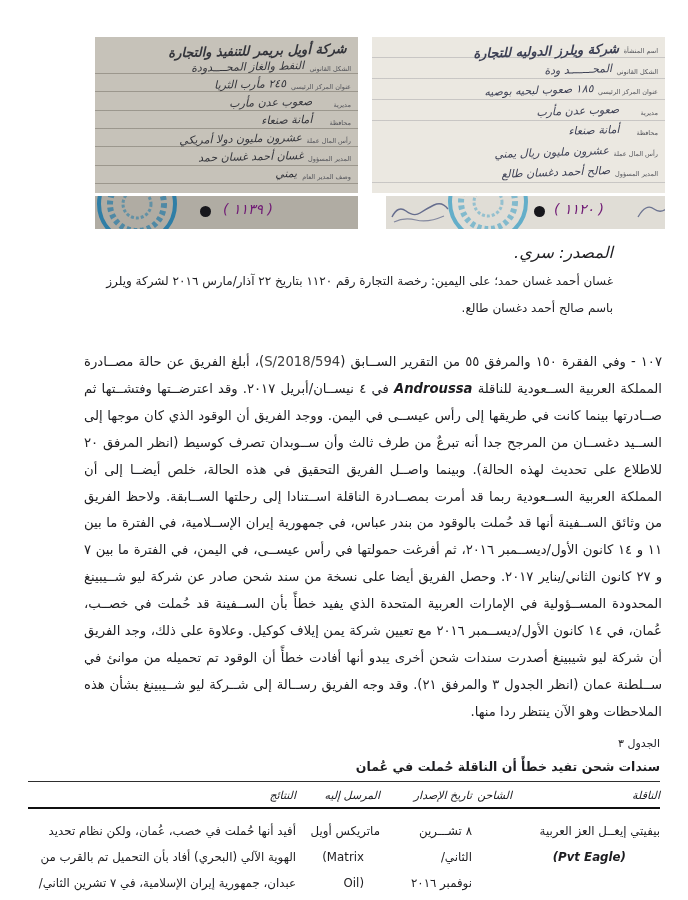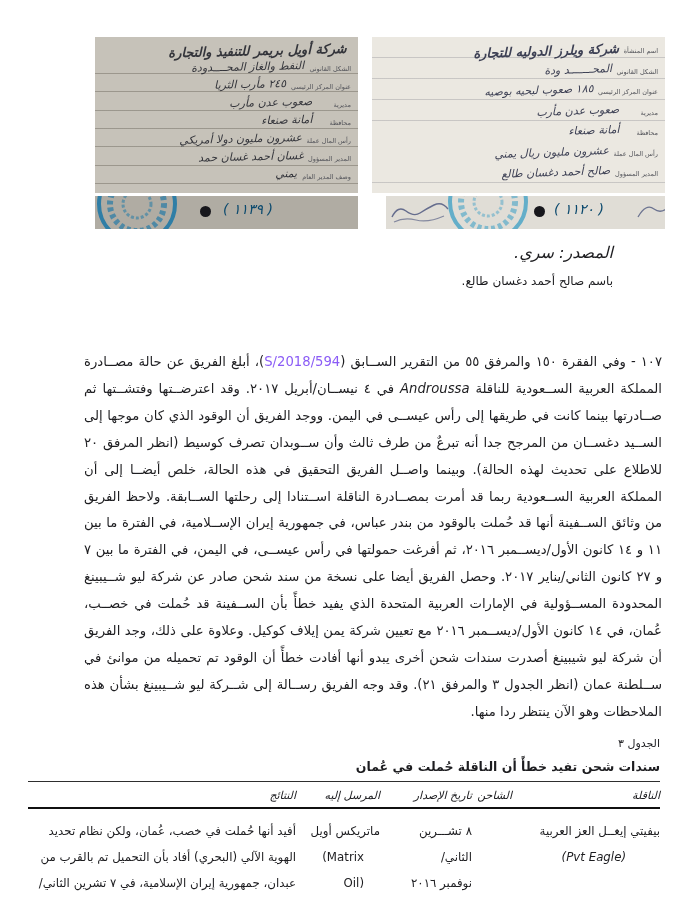--- a/index.html
+++ b/index.html
@@ -30,38 +30,38 @@
   .srow.company .hw { font-size:13px; font-weight:bold; letter-spacing:.2px; }
   .srow.company .flabel { min-width:0; }
   
   .strip { position:relative; margin-top:3px; height:33px; overflow:hidden; }
   .scan-bremer .strip { background:#b0aca3; }
   .scan-wellers .strip { background:#e0ddd6;margin-left:14px; }
   .stamp { position:absolute; }
   .dot { position:absolute; width:11px; height:11px; border-radius:50%; background:#17171c; top:10px; }
   .scan-bremer .dot { left:105px; }
   .scan-wellers .dot { left:148px; }
-  .lic-num { position:absolute; top:5px; font-size:14px; font-style:italic; color:#0c4a6e;
+  .lic-num { position:absolute; top:5px; font-size:14px; font-style:italic; color:#701a75;
              letter-spacing:7px; white-space:nowrap; }
   .scan-bremer .lic-num { left:128px; }
   .scan-wellers .lic-num { left:168px; }
   .scribble { position:absolute; }
 
   
   .source-line { position:absolute; top:243px; right:75px; font-size:16px; }
   .ital { font-style:italic; }
   .note { position:absolute; top:268px; right:28px; left:80px; font-size:12px; line-height:27px; }
   .note .l2, .note .l3 { margin-right:47px; }
 
   
   .para { position:absolute; top:349px; right:26px; width:578px; font-size:13.2px;
           line-height:26.9px; text-align:justify; }
-  .doclink { color:#8b5cf6; text-decoration:none; direction:ltr; unicode-bidi:embed; cursor:pointer; }
+  .doclink { color:#404040; text-decoration:none; direction:ltr; unicode-bidi:embed; cursor:pointer; }
   .latin { direction:ltr; unicode-bidi:embed; }
-  .vessel { font-style:italic; }
+  .vessel { font-style:italic;font-weight:bold; }
 
   
   .tbl-number { position:absolute; top:737px; right:28px; font-size:11px; }
   .tbl-caption { position:absolute; top:759px; right:28px; font-size:12.5px; font-weight:bold; }
   .tbl-wrap { position:absolute; top:781px; right:28px; left:28px; }
   table { width:100%; border-collapse:collapse; table-layout:fixed; }
   thead th { font-size:11px; font-style:italic; font-weight:normal; text-align:right;
              vertical-align:bottom; padding:7px 0 5px 6px; border-top:1.2px solid #2e2e2e; }
   thead tr { border-bottom:2.6px solid #101010; }
   tbody td { font-size:11.8px; text-align:right; vertical-align:top; padding:9px 0 0 8px; line-height:26px; }
@@ -172,20 +172,21 @@
       </div>
     </figure>
   </div>
 
   <p class="source-line">
     <span class="ital">المصدر:</span>
     <span class="ital">سري.</span>
   </p>
 
   <div class="note">
+    <div class="l2">غسان أحمد غسان حمد؛ على اليمين: رخصة التجارة رقم ١١٢٠ بتاريخ ٢٢ آذار/مارس ٢٠١٦ لشركة ويلرز</div>
     <div class="l3">باسم صالح أحمد دغسان طالع.</div>
   </div>
 
   <p class="para">
     <span>١٠٧ - وفي الفقرة ١٥٠ والمرفق ٥٥ من التقرير الســابق (</span><a class="doclink">S/2018/594</a><span>)، أبلغ الفريق عن حالة مصــادرة المملكة العربية الســعودية للناقلة </span><span class="latin vessel">Androussa</span><span> في ٤ نيســان/أبريل ٢٠١٧. وقد اعترضــتها وفتشــتها ثم صــادرتها بينما كانت في طريقها إلى رأس عيســى في اليمن. ووجد الفريق أن الوقود الذي كان موجها إلى الســيد دغســان من المرجح جدا أنه تبرعٌ من طرف ثالث وأن ســوبدان تصرف كوسيط (انظر المرفق ٢٠ للاطلاع على تحديث لهذه الحالة). وبينما واصــل الفريق التحقيق في هذه الحالة، خلص أيضــا إلى أن المملكة العربية الســعودية ربما قد أمرت بمصــادرة الناقلة اســتنادا إلى رحلتها الســابقة. ولاحظ الفريق من وثائق الســفينة أنها قد حُملت بالوقود من بندر عباس، في جمهورية إيران الإســلامية، في الفترة ما بين ١١ و ١٤ كانون الأول/ديســمبر ٢٠١٦، ثم أفرغت حمولتها في رأس عيســى، في اليمن، في الفترة ما بين ٧ و ٢٧ كانون الثاني/يناير ٢٠١٧. وحصل الفريق أيضا على نسخة من سند شحن صادر عن شركة ليو شــيبينغ المحدودة المســؤولية في الإمارات العربية المتحدة الذي يفيد خطأً بأن الســفينة قد حُملت في خصــب، عُمان، في ١٤ كانون الأول/ديســمبر ٢٠١٦ مع تعيين شركة يمن إيلاف كوكيل. وعلاوة على ذلك، وجد الفريق أن شركة ليو شيبينغ أصدرت سندات شحن أخرى يبدو أنها أفادت خطأً أن الوقود تم تحميله من موانئ في ســلطنة عمان (انظر الجدول ٣ والمرفق ٢١). وقد وجه الفريق رســالة إلى شــركة ليو شــيبينغ بشأن هذه الملاحظات وهو الآن ينتظر ردا منها.</span>
   </p>
 
   <div class="tbl-number">الجدول ٣</div>
   <div class="tbl-caption">سندات شحن تفيد خطأً أن الناقلة حُملت في عُمان</div>
 

